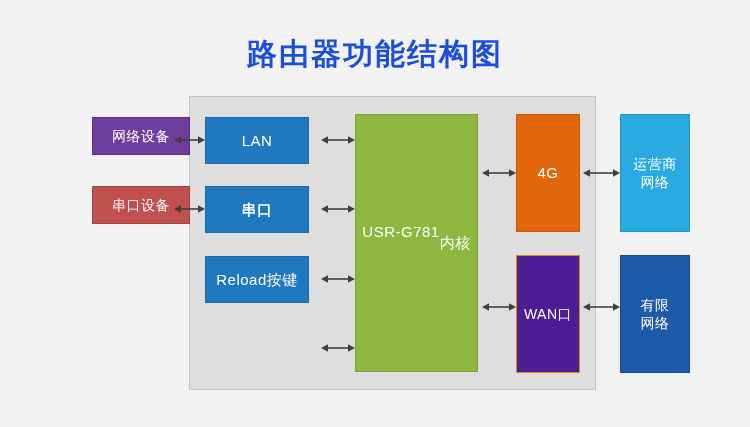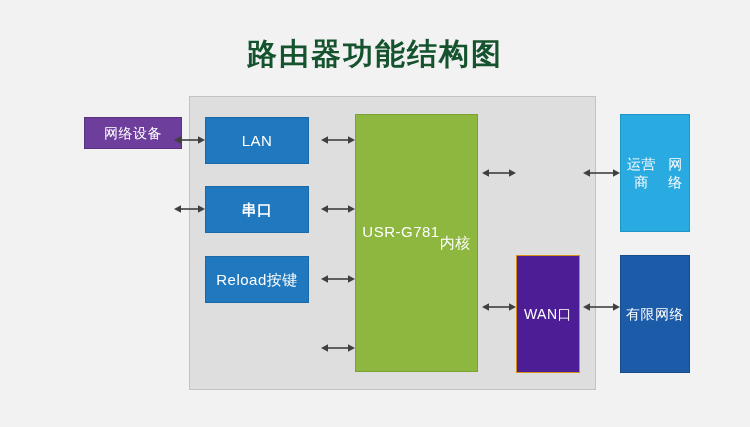--- a/index.html
+++ b/index.html
@@ -22,21 +22,21 @@
 
   
   #page-title {
     position: absolute;
     left: 0;
     top: 34px;
     width: 750px;
     text-align: center;
     font-size: 30px;
     font-weight: bold;
-    color: #14532d;
+    color: #1d4ed8;
     letter-spacing: 2px;
     line-height: 40px;
     white-space: nowrap;
   }
 
   
   .box {
     position: absolute;
     box-sizing: border-box;
     display: flex;
@@ -60,23 +60,23 @@
     top: 96px;
     width: 407px;
     height: 294px;
     background: #dedede;
     border: 1px solid #c3c3c3;
     box-sizing: border-box;
   }
 
   
   .ext-left {
-    left: 84px;
+    left: 92px;
     width: 98px;
-    height: 32px;
+    height: 38px;
     font-size: 14px;
   }
   #box-network-device {
     top: 117px;
     background: #6D3E9B;
     border-color: #5a3180;
   }
   #box-serial-device {
     top: 186px;
     background: #C04F4F;
@@ -127,21 +127,21 @@
     background: #4c1d95;
     border-color: #d68f14;
     font-size: 14px;
   }
 
   
   .ext-right {
     left: 620px;
     width: 70px;
     height: 118px;
-    flex-direction: row;
+    flex-direction: column;
     font-size: 14px;
   }
   #box-carrier-network {
     top: 114px;
     background: #29ABE2;
     border-color: #1f95c7;
   }
   #box-wired-network {
     top: 255px;
     background: #1B5BA8;
@@ -161,39 +161,45 @@
 <div id="canvas">
 
   <div id="page-title">路由器功能结构图</div>
 
   <div id="enclosure"></div>
 
   <div class="box ext-left" id="box-network-device">
     <span class="label">网络设备</span>
   </div>
 
+  <div class="box ext-left" id="box-serial-device">
+    <span class="label">串口设备</span>
+  </div>
 
   <div class="box inner-blue" id="box-lan">
     <span class="label">LAN</span>
   </div>
 
   <div class="box inner-blue" id="box-serial">
     <span class="label">串口</span>
   </div>
 
   <div class="box inner-blue" id="box-reload">
     <span class="label">Reload按键</span>
   </div>
 
 
   <div class="box" id="box-core">
     <span class="label line1">USR-G781</span>
     <span class="label line2">内核</span>
   </div>
 
+  <div class="box inner-right" id="box-4g">
+    <span class="label">4G</span>
+  </div>
 
   <div class="box inner-right" id="box-wan">
     <span class="label">WAN口</span>
   </div>
 
   <div class="box ext-right" id="box-carrier-network">
     <span class="label">运营商</span>
     <span class="label">网络</span>
   </div>
 

